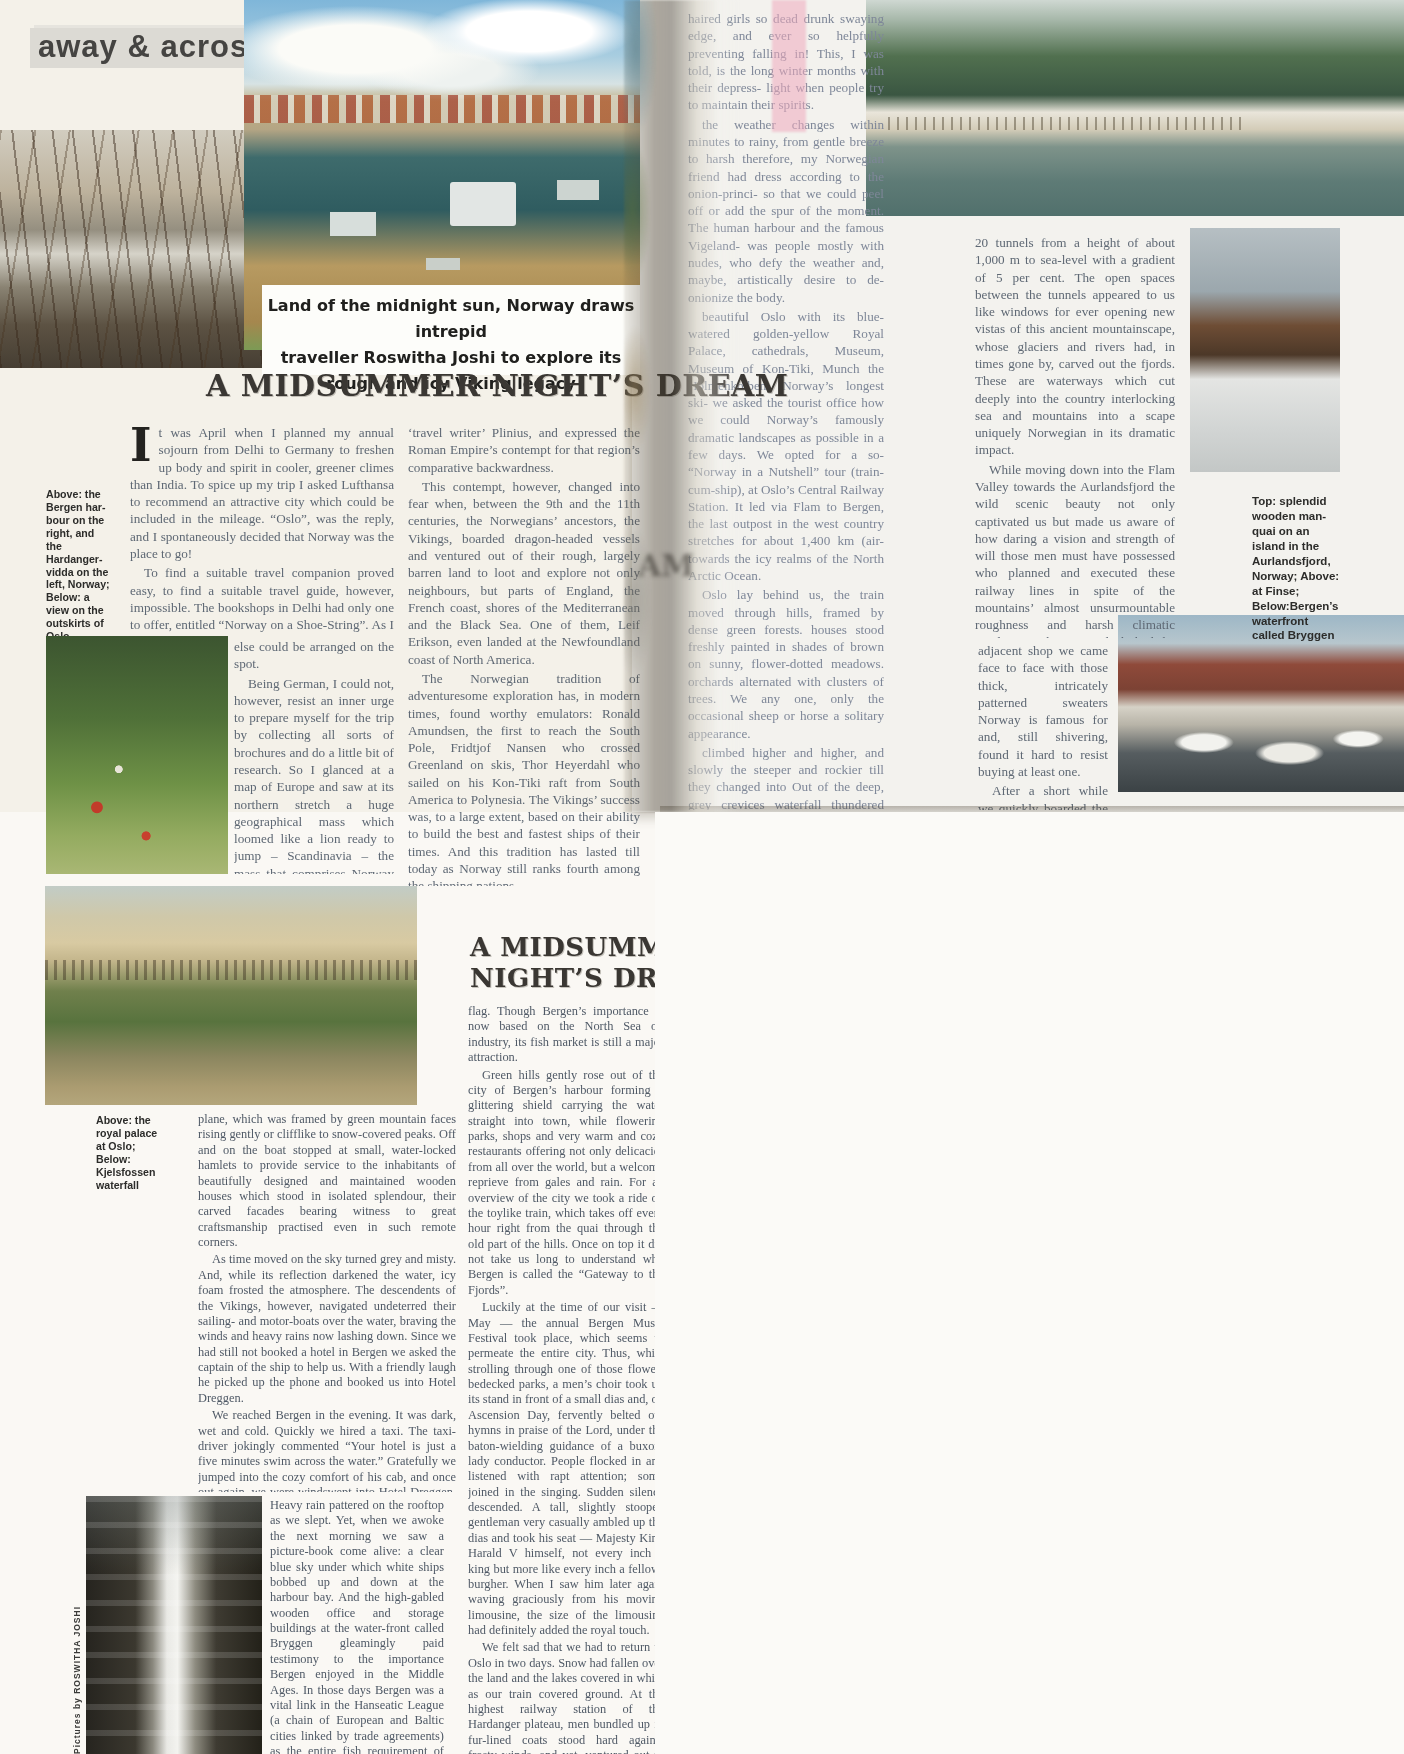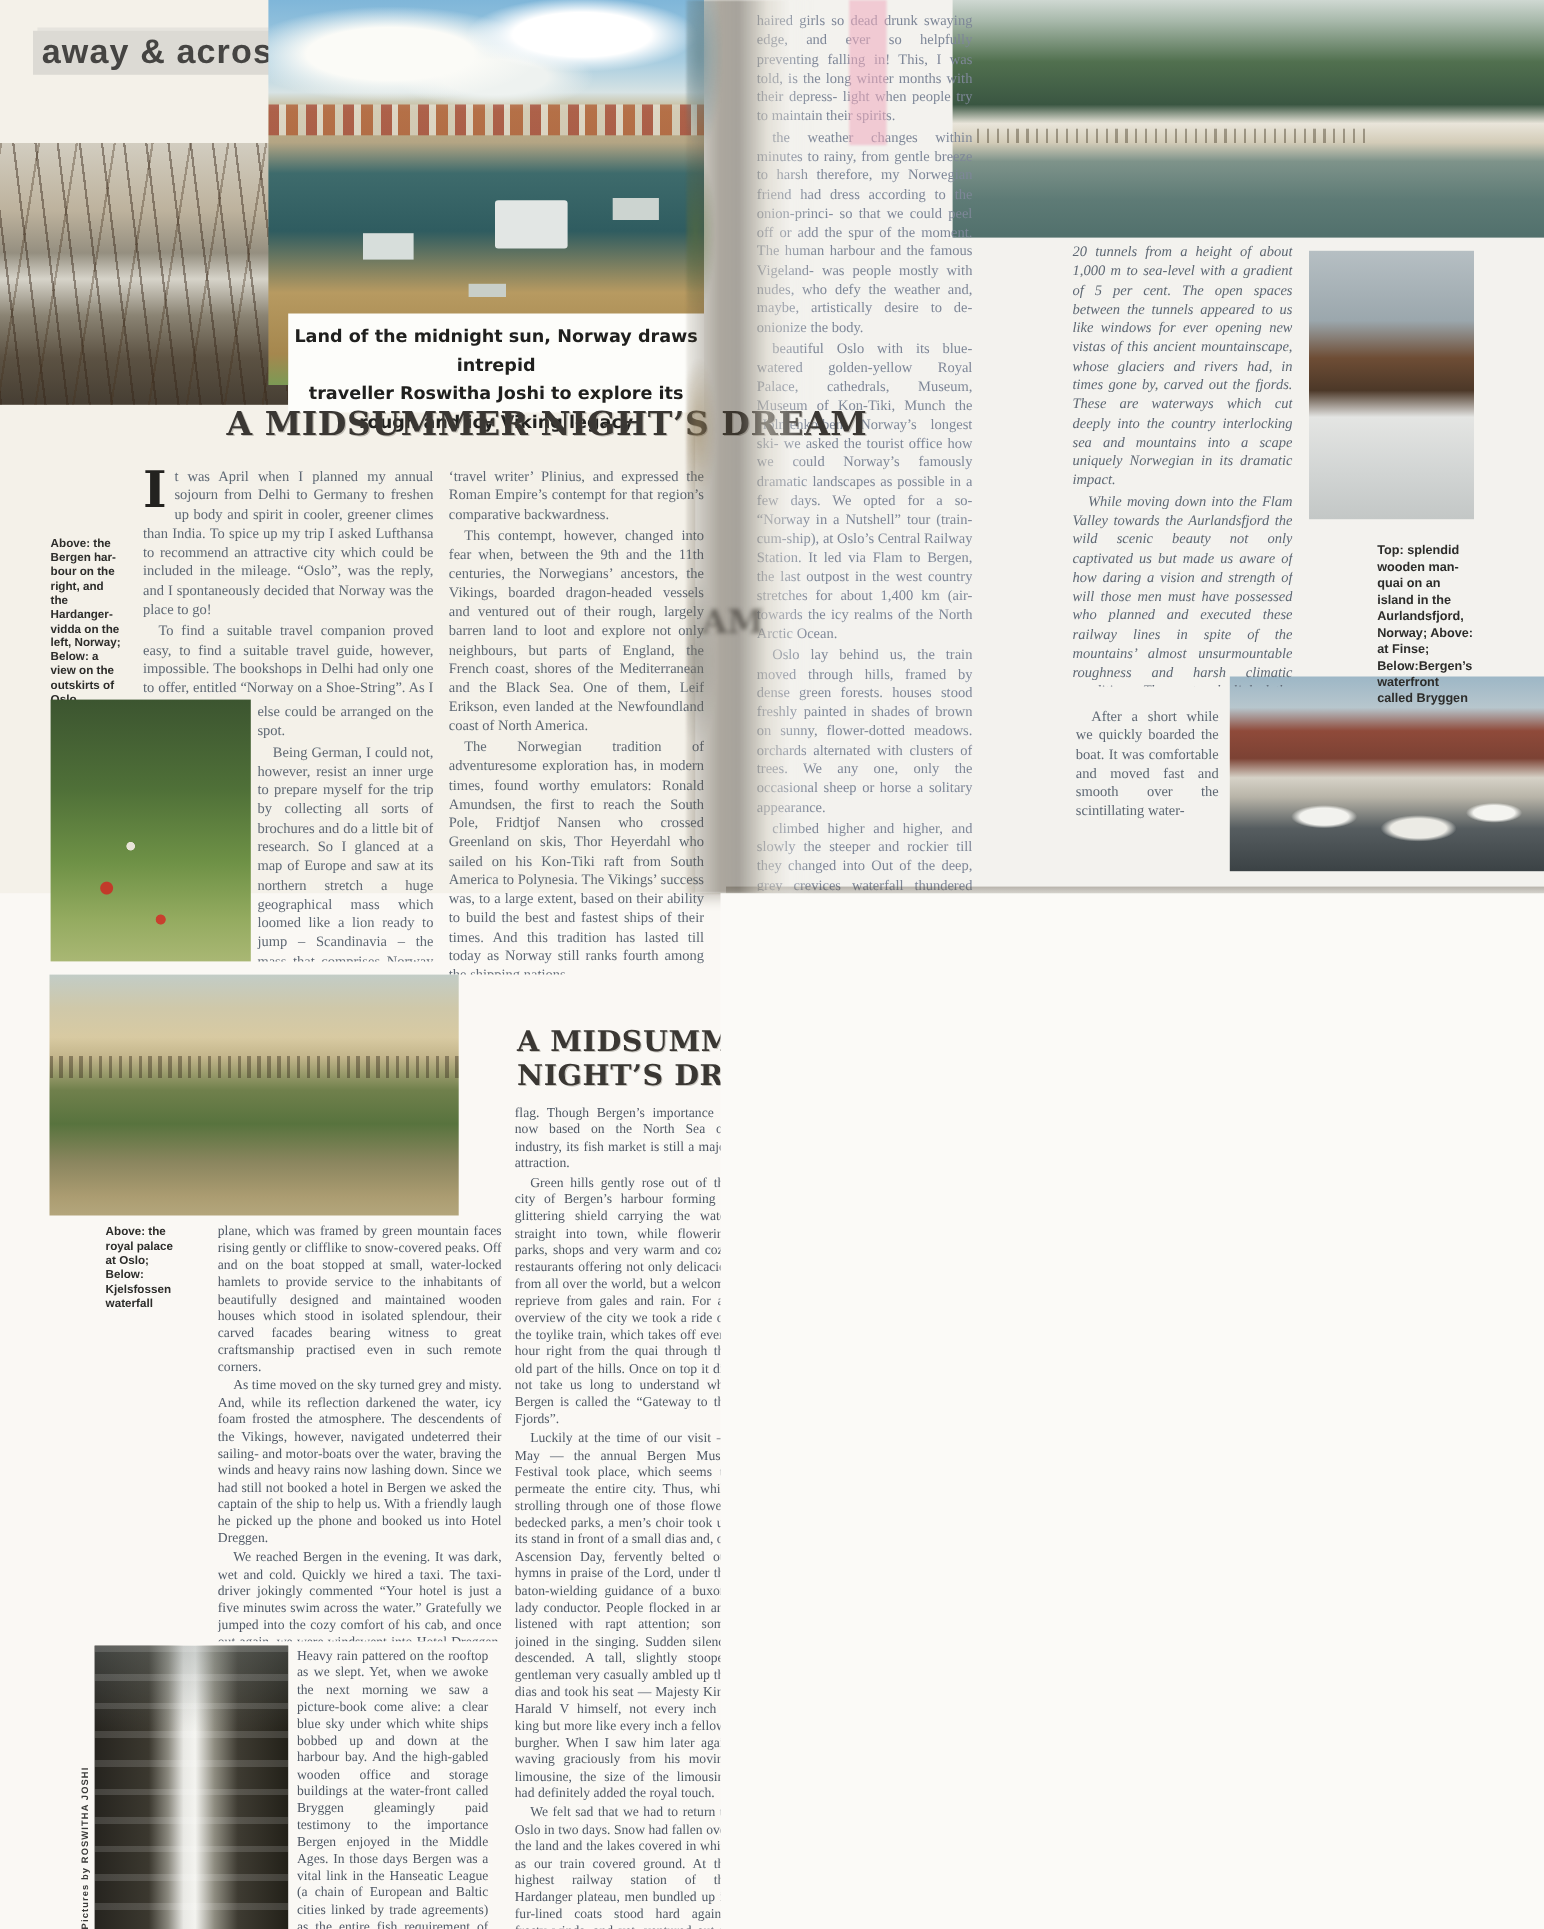--- a/index.html
+++ b/index.html
@@ -160,26 +160,27 @@
 
   <div class="abs col faded" style="left:688px;top:10px;width:196px;height:800px;">
     <p class="noind">haired girls so dead drunk swaying edge, and ever so helpfully preventing falling in! This, I was told, is the long winter months with their depress- light when people try to maintain their spirits.</p>
     <p>the weather changes within minutes to rainy, from gentle breeze to harsh therefore, my Norwegian friend had dress according to the onion-princi- so that we could peel off or add the spur of the moment. The human harbour and the famous Vigeland- was people mostly with nudes, who defy the weather and, maybe, artistically desire to de-onionize the body.</p>
     <p>beautiful Oslo with its blue-watered golden-yellow Royal Palace, cathedrals, Museum, Museum of Kon-Tiki, Munch the Holmenkolben, Norway’s longest ski- we asked the tourist office how we could Norway’s famously dramatic landscapes as possible in a few days. We opted for a so- “Norway in a Nutshell” tour (train-cum-ship), at Oslo’s Central Railway Station. It led via Flam to Bergen, the last outpost in the west country stretches for about 1,400 km (air- towards the icy realms of the North Arctic Ocean.</p>
     <p>Oslo lay behind us, the train moved through hills, framed by dense green forests. houses stood freshly painted in shades of brown on sunny, flower-dotted meadows. orchards alternated with clusters of trees. We any one, only the occasional sheep or horse a solitary appearance.</p>
     <p>climbed higher and higher, and slowly the steeper and rockier till they changed into Out of the deep, grey crevices waterfall thundered down, forceful and foaming. In endless bends the train meandered up until it the Hardangervidda, Europe’s largest with an average height of 1,300 metres.</p>
 
   </div>
 
-  <div class="abs col" style="left:975px;top:220px;width:200px;height:404px;font-style:italic;">
+  <div class="abs col" style="left:975px;top:234px;width:200px;height:404px;">
     <p class="noind">20 tunnels from a height of about 1,000 m to sea-level with a gradient of 5 per cent. The open spaces between the tunnels appeared to us like windows for ever opening new vistas of this ancient mountainscape, whose glaciers and rivers had, in times gone by, carved out the fjords. These are waterways which cut deeply into the country interlocking sea and mountains into a scape uniquely Norwegian in its dramatic impact.</p>
     <p>While moving down into the Flam Valley towards the Aurlandsfjord the wild scenic beauty not only captivated us but made us aware of how daring a vision and strength of will those men must have possessed who planned and executed these railway lines in spite of the mountains’ almost unsurmountable roughness and harsh climatic conditions. They not only linked the most important trading places like Bergen and Stockholm, but made land habitable which otherwise would have been lost to the wilderness.</p>
 
   </div>
   <div class="abs col" style="left:978px;top:642px;width:130px;height:168px;">
+    <p class="noind">adjacent shop we came face to face with those thick, intricately patterned sweaters Norway is famous for and, still shivering, found it hard to resist buying at least one.</p>
     <p>After a short while we quickly boarded the boat. It was comfortable and moved fast and smooth over the scintillating water-</p>
   </div>
 
   <div class="abs caption" style="left:1252px;top:494px;width:120px;font-size:11.5px;line-height:1.3;">Top: splendid
 wooden man-
 quai on an
 island in the
 Aurlandsfjord,
 Norway; Above:
 at Finse;

